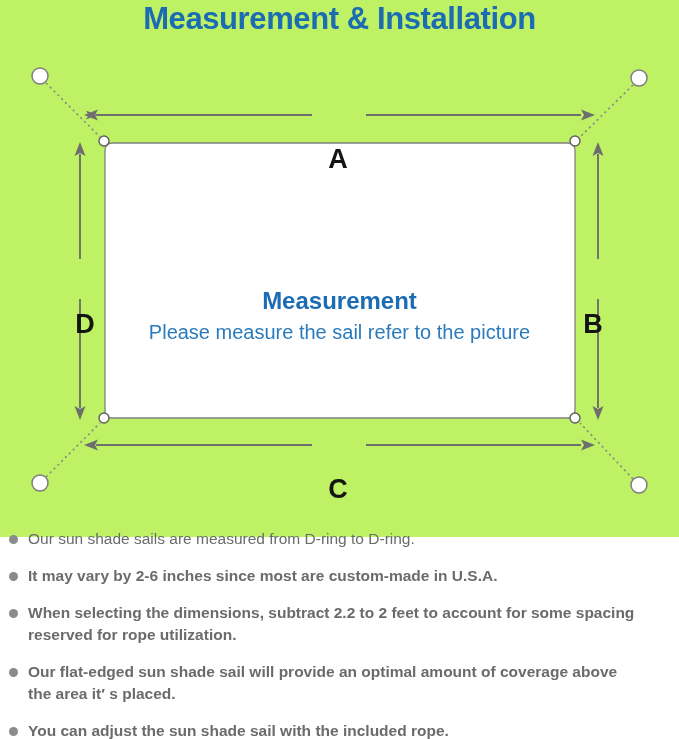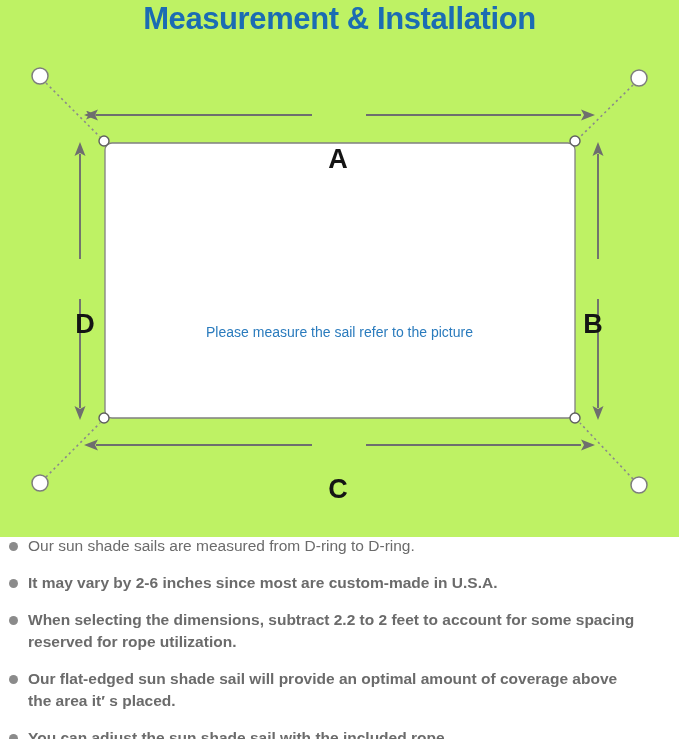--- a/index.html
+++ b/index.html
@@ -62,21 +62,21 @@
     color: #1b6cb3;
     line-height: 30px;
     white-space: nowrap;
   }
   .center-sub {
     position: absolute;
     left: 0;
     top: 276px;
     width: 679px;
     text-align: center;
-    font-size: 14px;
+    font-size: 20px;
     color: #2a7bbd;
     line-height: 20px;
     white-space: nowrap;
   }
 
   .dim-label {
     position: absolute;
     font-size: 27px;
     font-weight: bold;
     color: #141414;
@@ -91,21 +91,21 @@
   
   .notes {
     position: absolute;
     left: 0;
     top: 524px;
     width: 679px;
   }
   .note {
     position: relative;
     padding-left: 28px;
-    margin: 11px 18px 0 0;
+    margin: 4px 18px 0 0;
     color: #6b6b6b;
     font-size: 15.5px;
     line-height: 22px;
     min-height: 22px;
   }
   .note + .note { margin-top: 15px; font-weight: bold; }
   .note .bullet {
     position: absolute;
     left: 9px;
     top: 7px;
@@ -168,20 +168,21 @@
       <polygon points="80,96 74.5,110 80,107 85.5,110" fill="#6e6e6e"></polygon>
       <line x1="80" y1="253" x2="80" y2="362" stroke="#6e6e6e" stroke-width="1.9"></line>
       <polygon points="80,374 74.5,360 80,363 85.5,360" fill="#6e6e6e"></polygon>
 
       <line x1="598" y1="108" x2="598" y2="213" stroke="#6e6e6e" stroke-width="1.9"></line>
       <polygon points="598,96 592.5,110 598,107 603.5,110" fill="#6e6e6e"></polygon>
       <line x1="598" y1="253" x2="598" y2="362" stroke="#6e6e6e" stroke-width="1.9"></line>
       <polygon points="598,374 592.5,360 598,363 603.5,360" fill="#6e6e6e"></polygon>
     </svg>
 
+    <div class="center-label">Measurement</div>
     <div class="center-sub">Please measure the sail refer to the picture</div>
 
     <div class="dim-label dim-a">A</div>
     <div class="dim-label dim-b">B</div>
     <div class="dim-label dim-c">C</div>
     <div class="dim-label dim-d">D</div>
   </div>
 
   <div class="notes">
     <div class="note">

